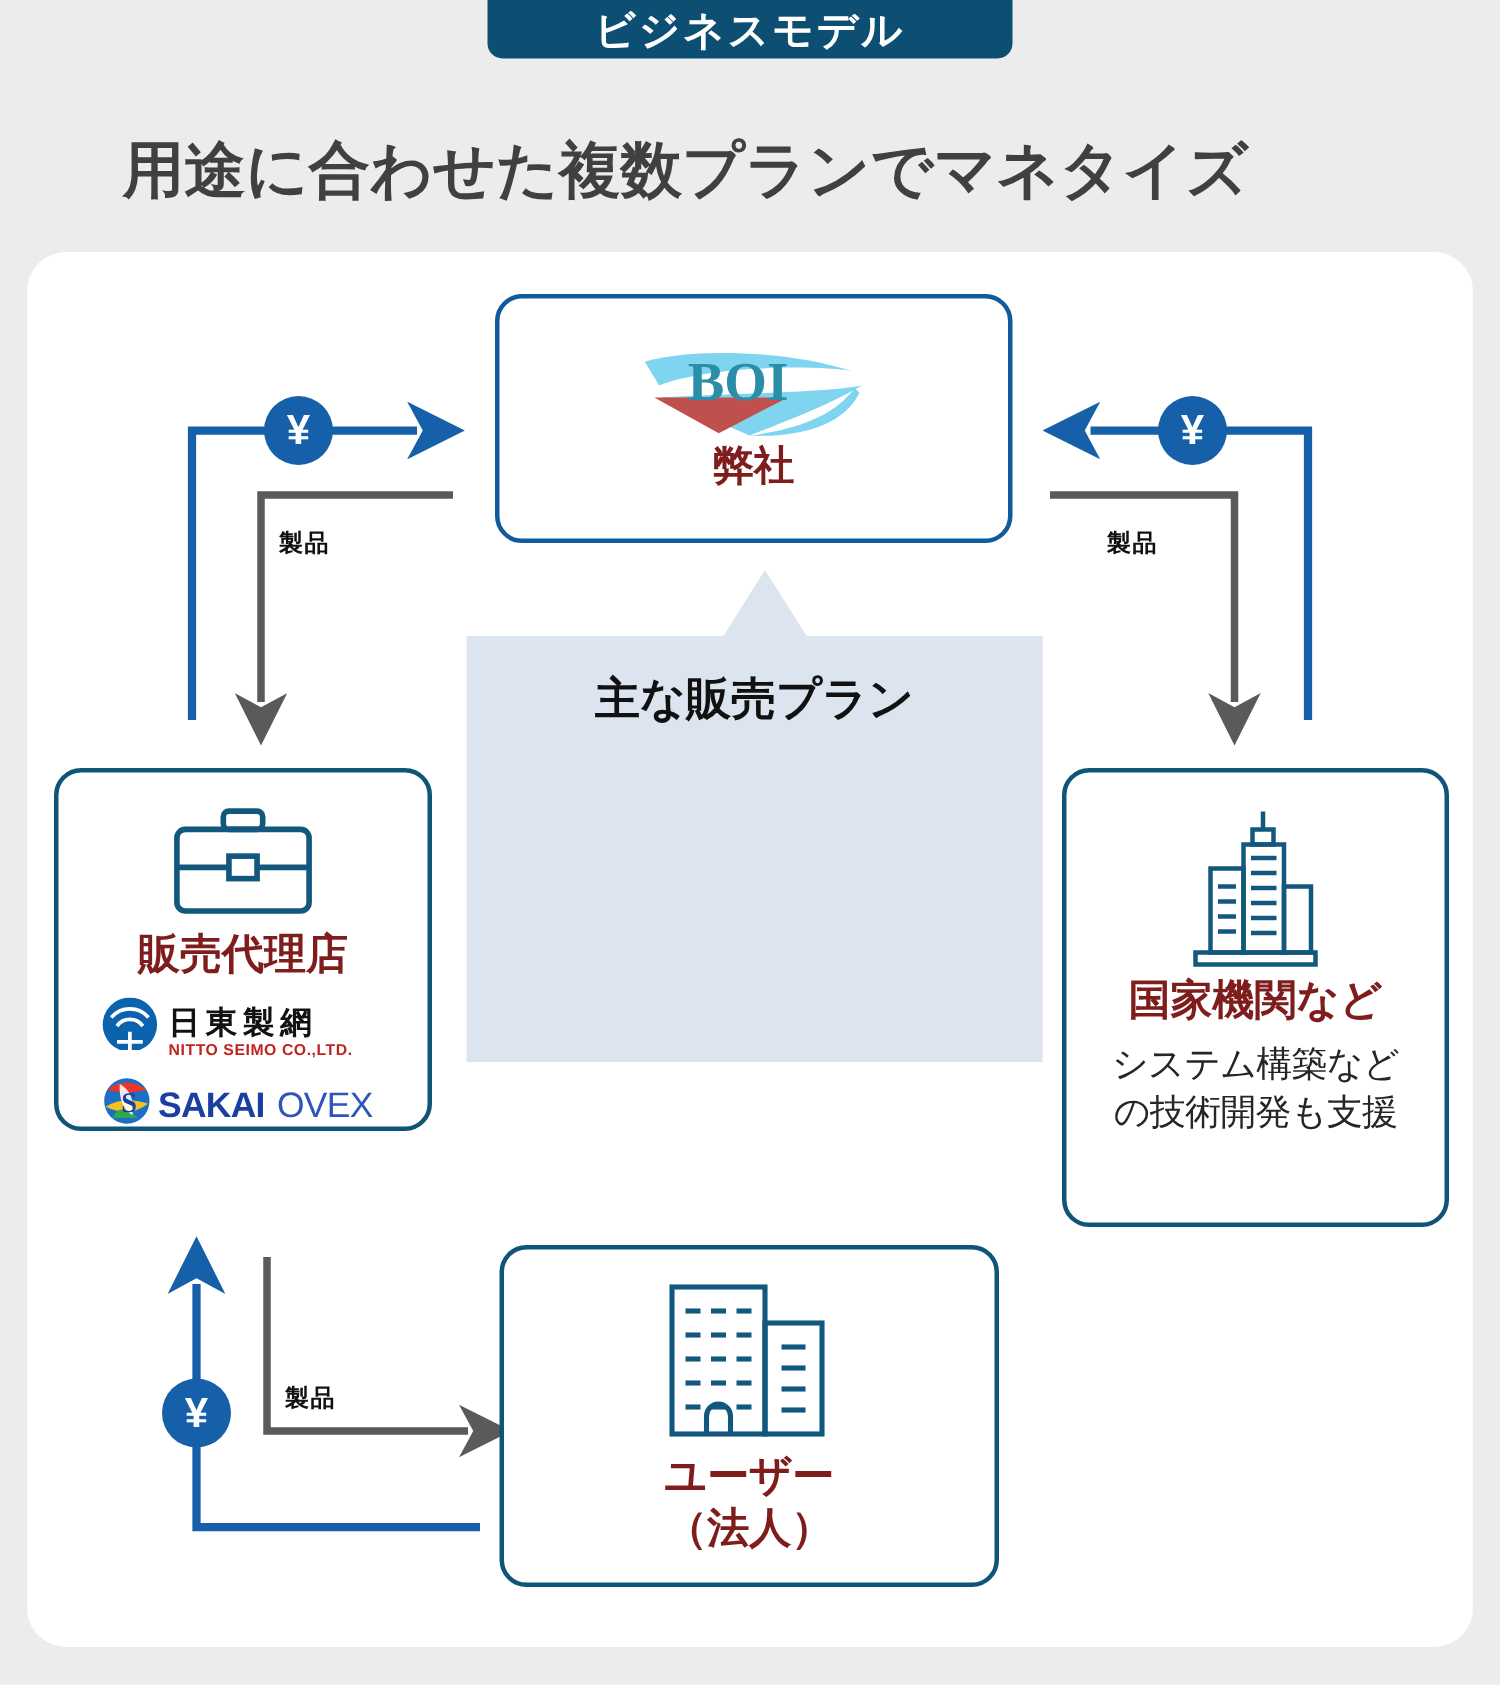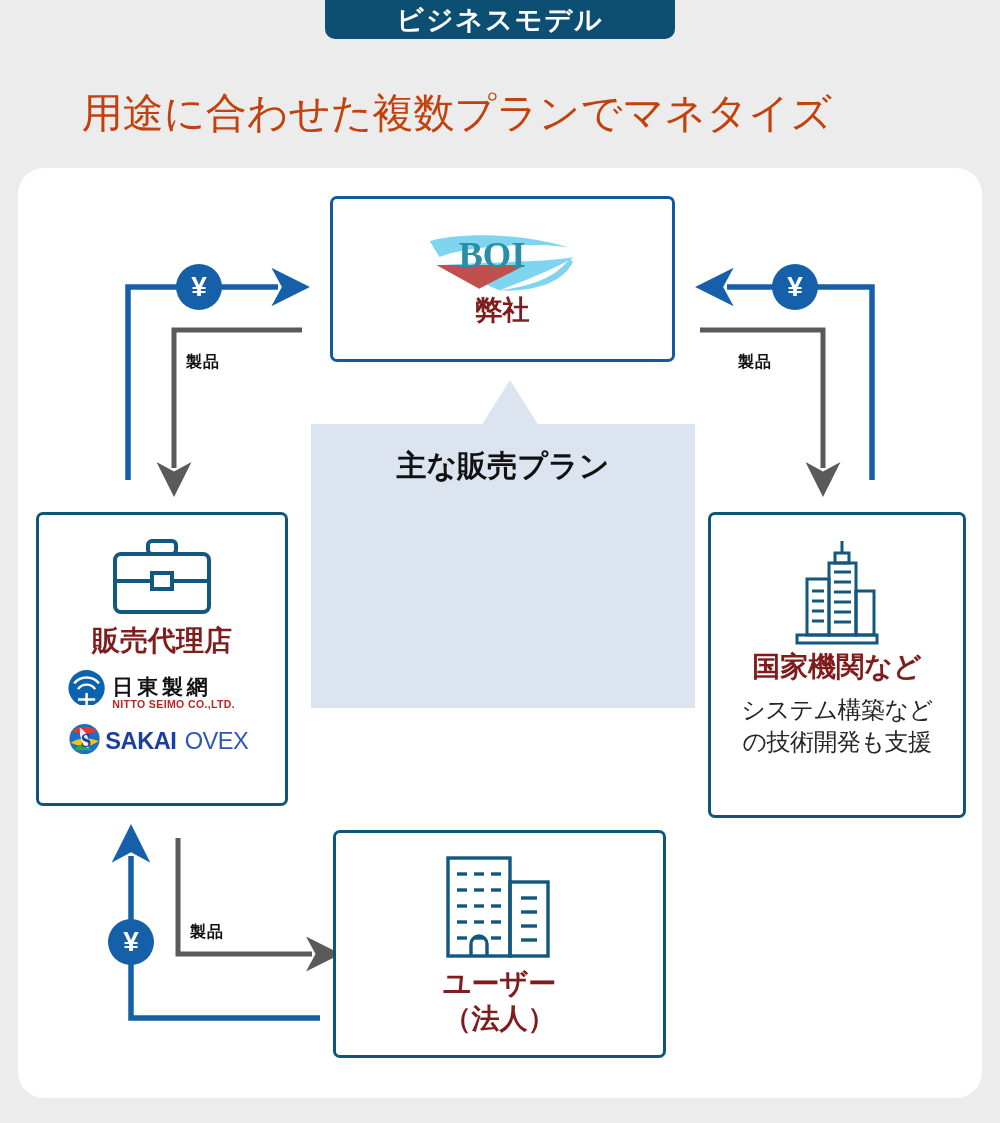--- a/index.html
+++ b/index.html
@@ -35,42 +35,42 @@
     font-weight: bold;
     letter-spacing: 2px;
   }
   .page-title {
     position: absolute;
     top: 86px;
     left: 0;
     width: 914px;
     text-align: center;
     font-size: 41px;
-    font-weight: normal;
+    font-weight: bold;
     letter-spacing: 0px;
-    color: #c2410c;
+    color: #404040;
   }
 
   
   .card {
     position: absolute;
     left: 18px;
     top: 168px;
     width: 964px;
     height: 930px;
     background: #ffffff;
     border-radius: 26px;
   }
 
   
   .node {
     position: absolute;
     background: #ffffff;
     border: 3px solid #115a9e;
-    border-radius: 7px;
+    border-radius: 18px;
     box-sizing: border-box;
     display: flex;
     flex-direction: column;
     align-items: center;
     z-index: 5;
   }
   .node-title {
     font-size: 28px;
     font-weight: bold;
     color: #7f1d1d;
@@ -95,21 +95,21 @@
     border-color: #115a9e;
     justify-content: center;
   }
   #node-company .node-title { font-size: 27px; margin-top: 2px; }
 
   
   #node-agency {
     left: 36px;
     top: 512px;
     width: 252px;
-    height: 294px;
+    height: 242px;
     border-color: #0e5578;
     padding-top: 22px;
     justify-content: flex-start;
   }
   
   #node-gov {
     left: 708px;
     top: 512px;
     width: 258px;
     height: 306px;

